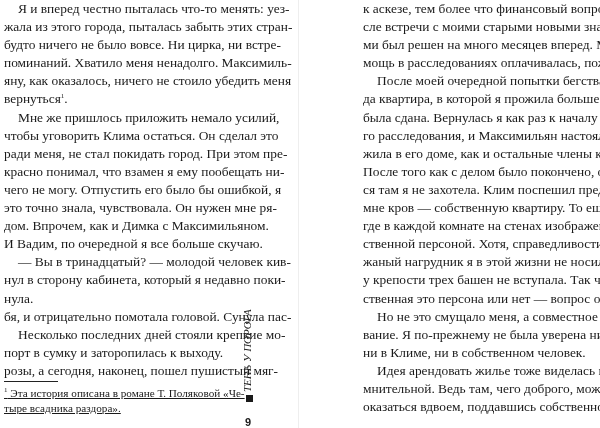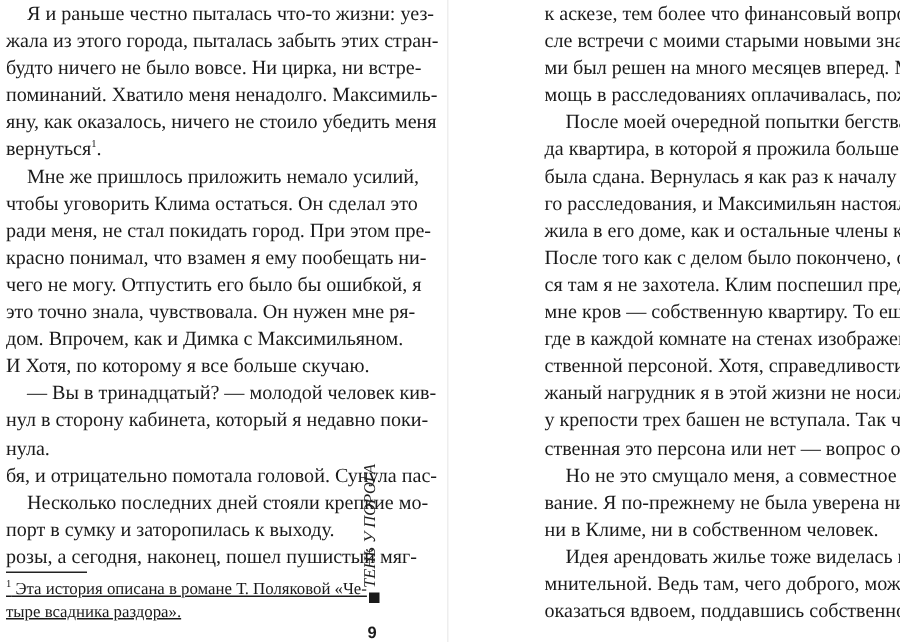--- a/index.html
+++ b/index.html
@@ -32,34 +32,34 @@
   .square { position: absolute; width: 7px; height: 7px; background: #1a1a1a; }
   .sq-left { left: 246px; top: 395px; }
   .page-num { position: absolute; font-family: "Liberation Sans", "DejaVu Sans", sans-serif; font-weight: bold; font-size: 11px; }
   .pn-left { left: 245px; top: 416px; }
 </style>
 </head>
 <body>
 
 <div class="page page-left">
   <div class="body-text" id="left-body">
-      <span class="line indent"><span>Я и раньше честно пыталась что-то жизни: уез-</span></span>
+      <span class="line indent"><span>Я и вперед честно пыталась что-то менять: уез-</span></span>
       <span class="line"><span>жала из этого города, пыталась забыть этих стран-</span></span>
       <span class="line"><span>будто ничего не было вовсе. Ни цирка, ни встре-</span></span>
       <span class="line"><span>поминаний. Хватило меня ненадолго. Максимиль-</span></span>
       <span class="line"><span>яну, как оказалось, ничего не стоило убедить меня</span></span>
       <span class="line last"><span>вернуться</span><sup>1</sup>.</span>
       <span class="line indent"><span>Мне же пришлось приложить немало усилий,</span></span>
       <span class="line"><span>чтобы уговорить Клима остаться. Он сделал это</span></span>
       <span class="line"><span>ради меня, не стал покидать город. При этом пре-</span></span>
       <span class="line"><span>красно понимал, что взамен я ему пообещать ни-</span></span>
       <span class="line"><span>чего не могу. Отпустить его было бы ошибкой, я</span></span>
       <span class="line"><span>это точно знала, чувствовала. Он нужен мне ря-</span></span>
       <span class="line"><span>дом. Впрочем, как и Димка с Максимильяном.</span></span>
-      <span class="line last"><span>И Хотя, по которому я все больше скучаю.</span></span>
+      <span class="line last"><span>И Вадим, по очередной я все больше скучаю.</span></span>
       <span class="line indent"><span>— Вы в тринадцатый? — молодой человек кив-</span></span>
       <span class="line"><span>нул в сторону кабинета, который я недавно поки-</span></span>
       <span class="line last"><span>нула.</span></span>
       <span class="line"><span>бя, и отрицательно помотала головой. Сунула пас-</span></span>
       <span class="line indent"><span>Несколько последних дней стояли крепкие мо-</span></span>
       <span class="line last"><span>порт в сумку и заторопилась к выходу.</span></span>
       <span class="line"><span>розы, а сегодня, наконец, пошел пушистый мяг-</span></span>
     </div>
   <div class="fn-rule"></div>
   <div class="footnote" id="left-footnote">

